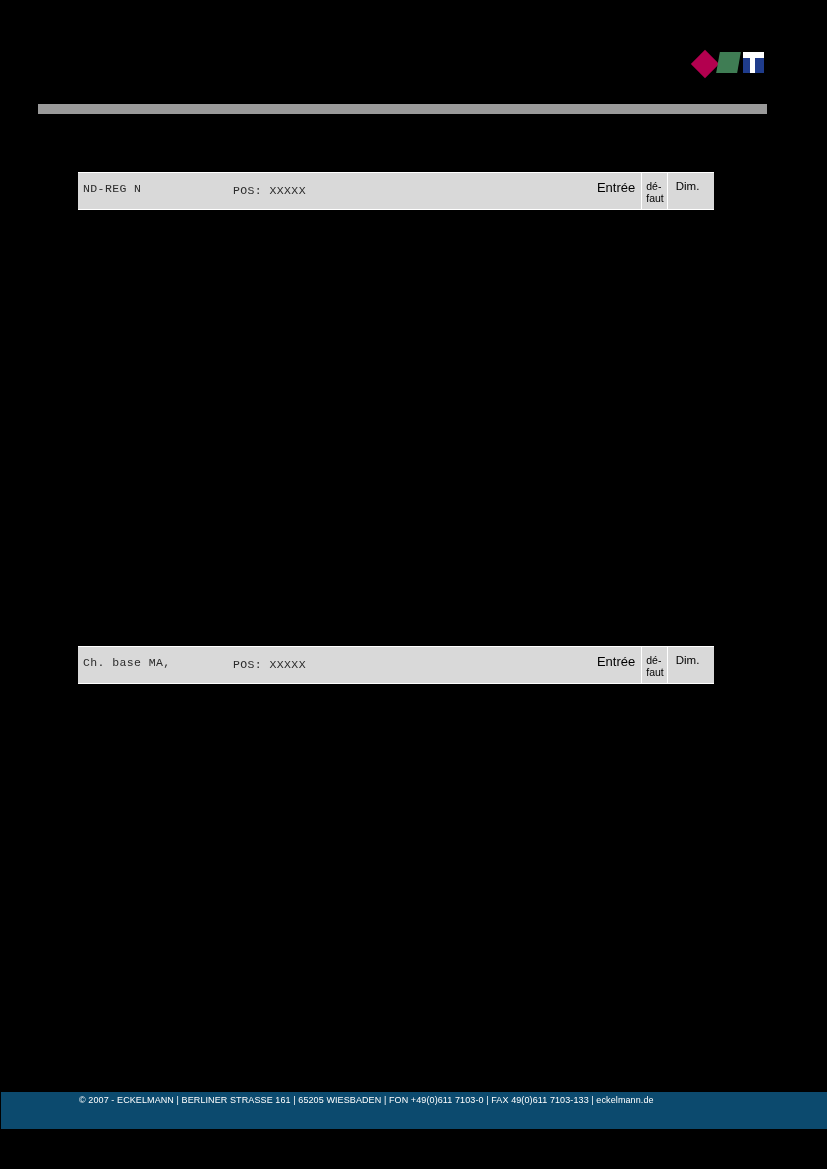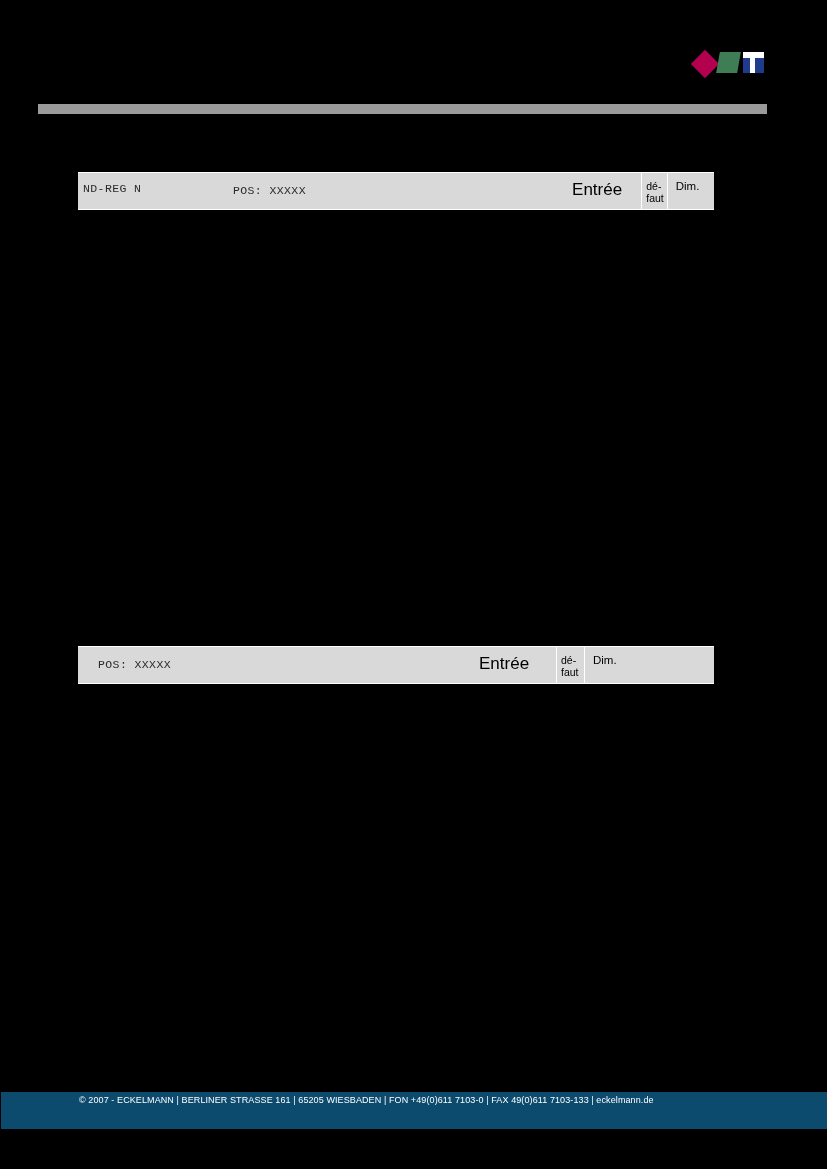--- a/index.html
+++ b/index.html
@@ -128,21 +128,22 @@
     font-family: Liberation Mono, monospace;
     font-size: 11.5px;
     letter-spacing: 0.4px;
     color: #2b2b2b;
     margin-left: 20px;
   }
   .col-entree {
     width: 77px;
     box-sizing: border-box;
     padding: 7px 6px 0 0;
-    font-size: 17px;
+    text-align: right;
+    font-size: 13px;
     color: #000000;
   }
   .col-defaut {
     width: 28px;
     box-sizing: border-box;
     border-left: 1px solid #ffffff;
     padding: 7px 0 0 4px;
     font-size: 10.5px;
     line-height: 12px;
     color: #000000;
@@ -200,20 +201,21 @@
   <div class="col-pos">POS: XXXXX</div>
   <div class="col-entree">Entrée</div>
   <div class="col-defaut">
     <span>dé-</span><br>
     <span>faut</span>
   </div>
   <div class="col-dim">Dim.</div>
 </div>
 
 <div class="table t2">
+  <div class="col-name">Ch. base MA,</div>
   <div class="col-pos">POS: XXXXX</div>
   <div class="col-entree">Entrée</div>
   <div class="col-defaut">
     <span>dé-</span><br>
     <span>faut</span>
   </div>
   <div class="col-dim">Dim.</div>
 </div>
 
 <div class="footer">

